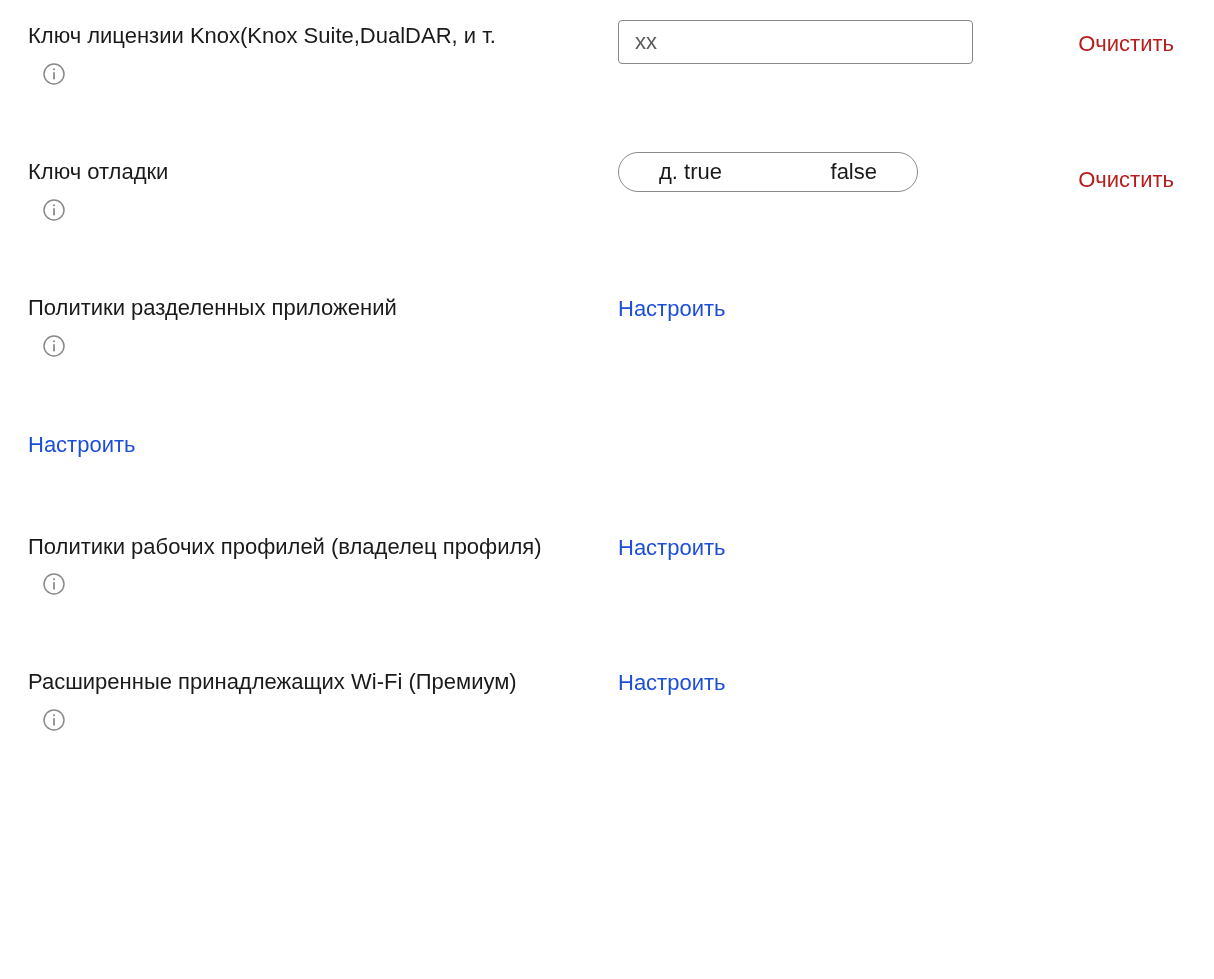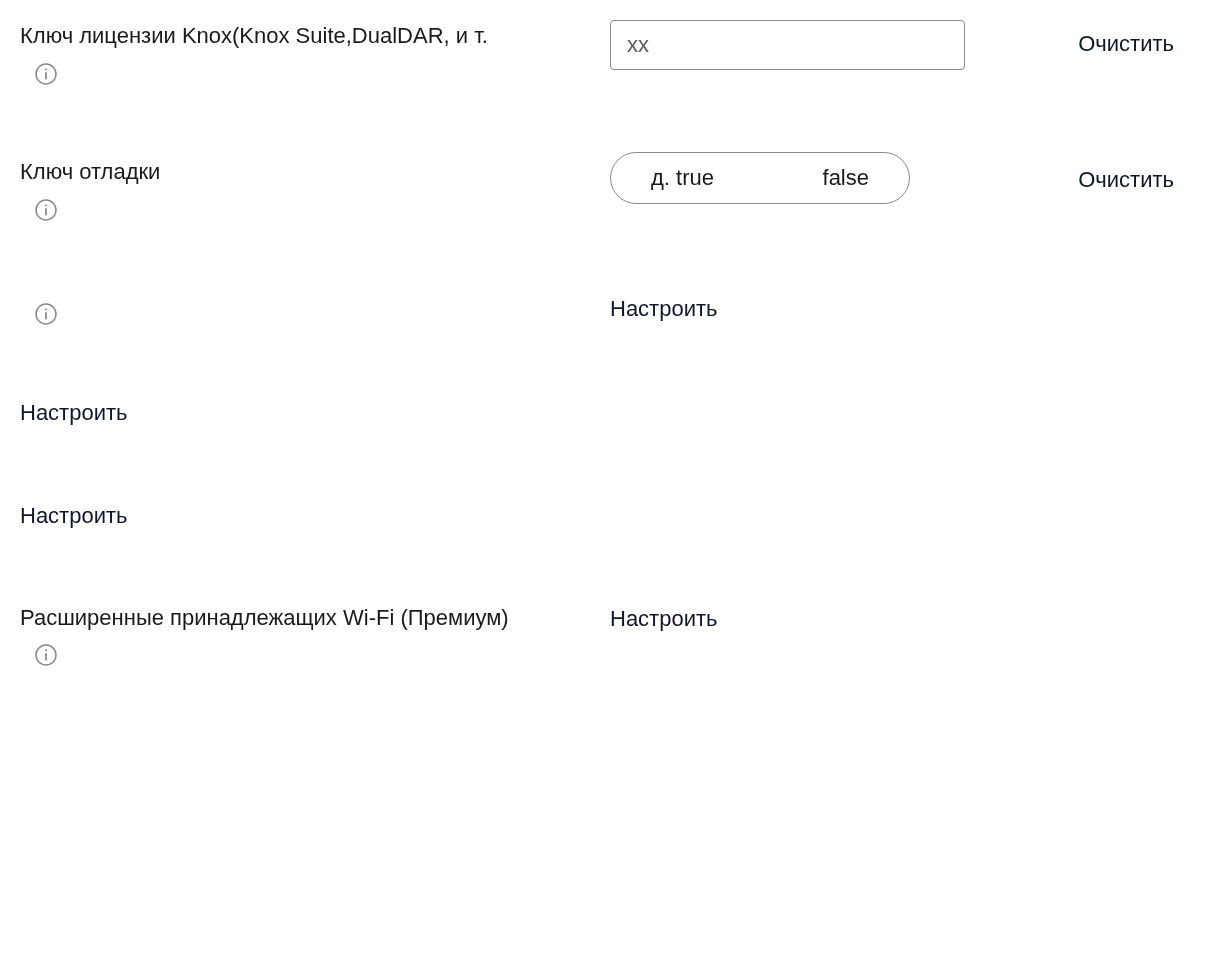--- a/index.html
+++ b/index.html
@@ -8,21 +8,21 @@
       padding: 0;
       background: #ffffff;
       font-family: "Segoe UI", Arial, Helvetica, sans-serif;
       color: #1a1a1a;
       font-size: 22px;
       line-height: 1.45;
     }
     .page {
       width: 1214px;
       min-height: 979px;
-      padding: 20px 40px 40px 20px;
+      padding: 20px 40px 40px 28px;
     }
     .row {
       display: grid;
       grid-template-columns: 590px 370px 1fr;
       column-gap: 0;
       align-items: start;
       margin-bottom: 70px;
     }
     .row:last-child { margin-bottom: 0; }
     .label-col { padding-right: 10px; }
@@ -30,65 +30,65 @@
     .info-wrap { margin-top: 10px; margin-left: 14px; }
     .info-wrap svg { display: block; }
     .control-col { }
     .clear-col {
       text-align: right;
       white-space: nowrap;
       padding-top: 8px;
     }
     .text-input {
       width: 355px;
-      height: 50px;
+      height: 44px;
       border: 1px solid #8a8a8a;
       border-radius: 4px;
       background: #fff;
       font-size: 22px;
       color: #1a1a1a;
       padding: 0 16px;
       outline: none;
     }
     .text-input::placeholder { color: #5a5a5a; }
     .toggle-pill {
       display: inline-flex;
       align-items: center;
       justify-content: space-between;
       width: 300px;
-      height: 52px;
+      height: 40px;
       border: 1px solid #8a8a8a;
       border-radius: 26px;
       background: #fff;
       padding: 0 40px;
       margin-top: -4px;
     }
     .toggle-opt {
       background: none;
       border: none;
       font-size: 22px;
       color: #1a1a1a;
       cursor: pointer;
       padding: 0;
       white-space: nowrap;
     }
     .configure-link {
       background: none;
       border: none;
       font-size: 22px;
-      color: #0f172a;
+      color: #1d4ed8;
       cursor: pointer;
       padding: 4px 0 0 0;
       text-align: center;
     }
     .clear-link {
       background: none;
       border: none;
       font-size: 22px;
-      color: #0f172a;
+      color: #b91c1c;
       cursor: pointer;
       padding: 0;
     }
   </style>
 </head>
 <body>
 
 <svg width="0" height="0" style="position:absolute">
   <defs>
     <g id="ico-info">
@@ -133,40 +133,49 @@
         <button class="toggle-opt">false</button>
       </div>
     </div>
     <div class="clear-col">
       <button class="clear-link">Очистить</button>
     </div>
   </div>
 
   <div class="row">
     <div class="label-col">
+      <span class="label-text">Политики разделенных приложений</span>
       <div class="info-wrap">
         <svg width="24" height="24">
             <use href="#ico-info"></use>
           </svg>
       </div>
     </div>
     <div class="control-col">
       <button class="configure-link">Настроить</button>
     </div>
     <div class="clear-col"></div>
   </div>
 
   <div class="row">
     <div class="control-col">
       <button class="configure-link">Настроить</button>
     </div>
     <div class="clear-col"></div>
   </div>
 
   <div class="row">
+    <div class="label-col">
+      <span class="label-text">Политики рабочих профилей (владелец профиля)</span>
+      <div class="info-wrap">
+        <svg width="24" height="24">
+            <use href="#ico-info"></use>
+          </svg>
+      </div>
+    </div>
     <div class="control-col">
       <button class="configure-link">Настроить</button>
     </div>
     <div class="clear-col"></div>
   </div>
 
   <div class="row">
     <div class="label-col">
       <span class="label-text">Расширенные принадлежащих Wi-Fi (Премиум)</span>
       <div class="info-wrap">

